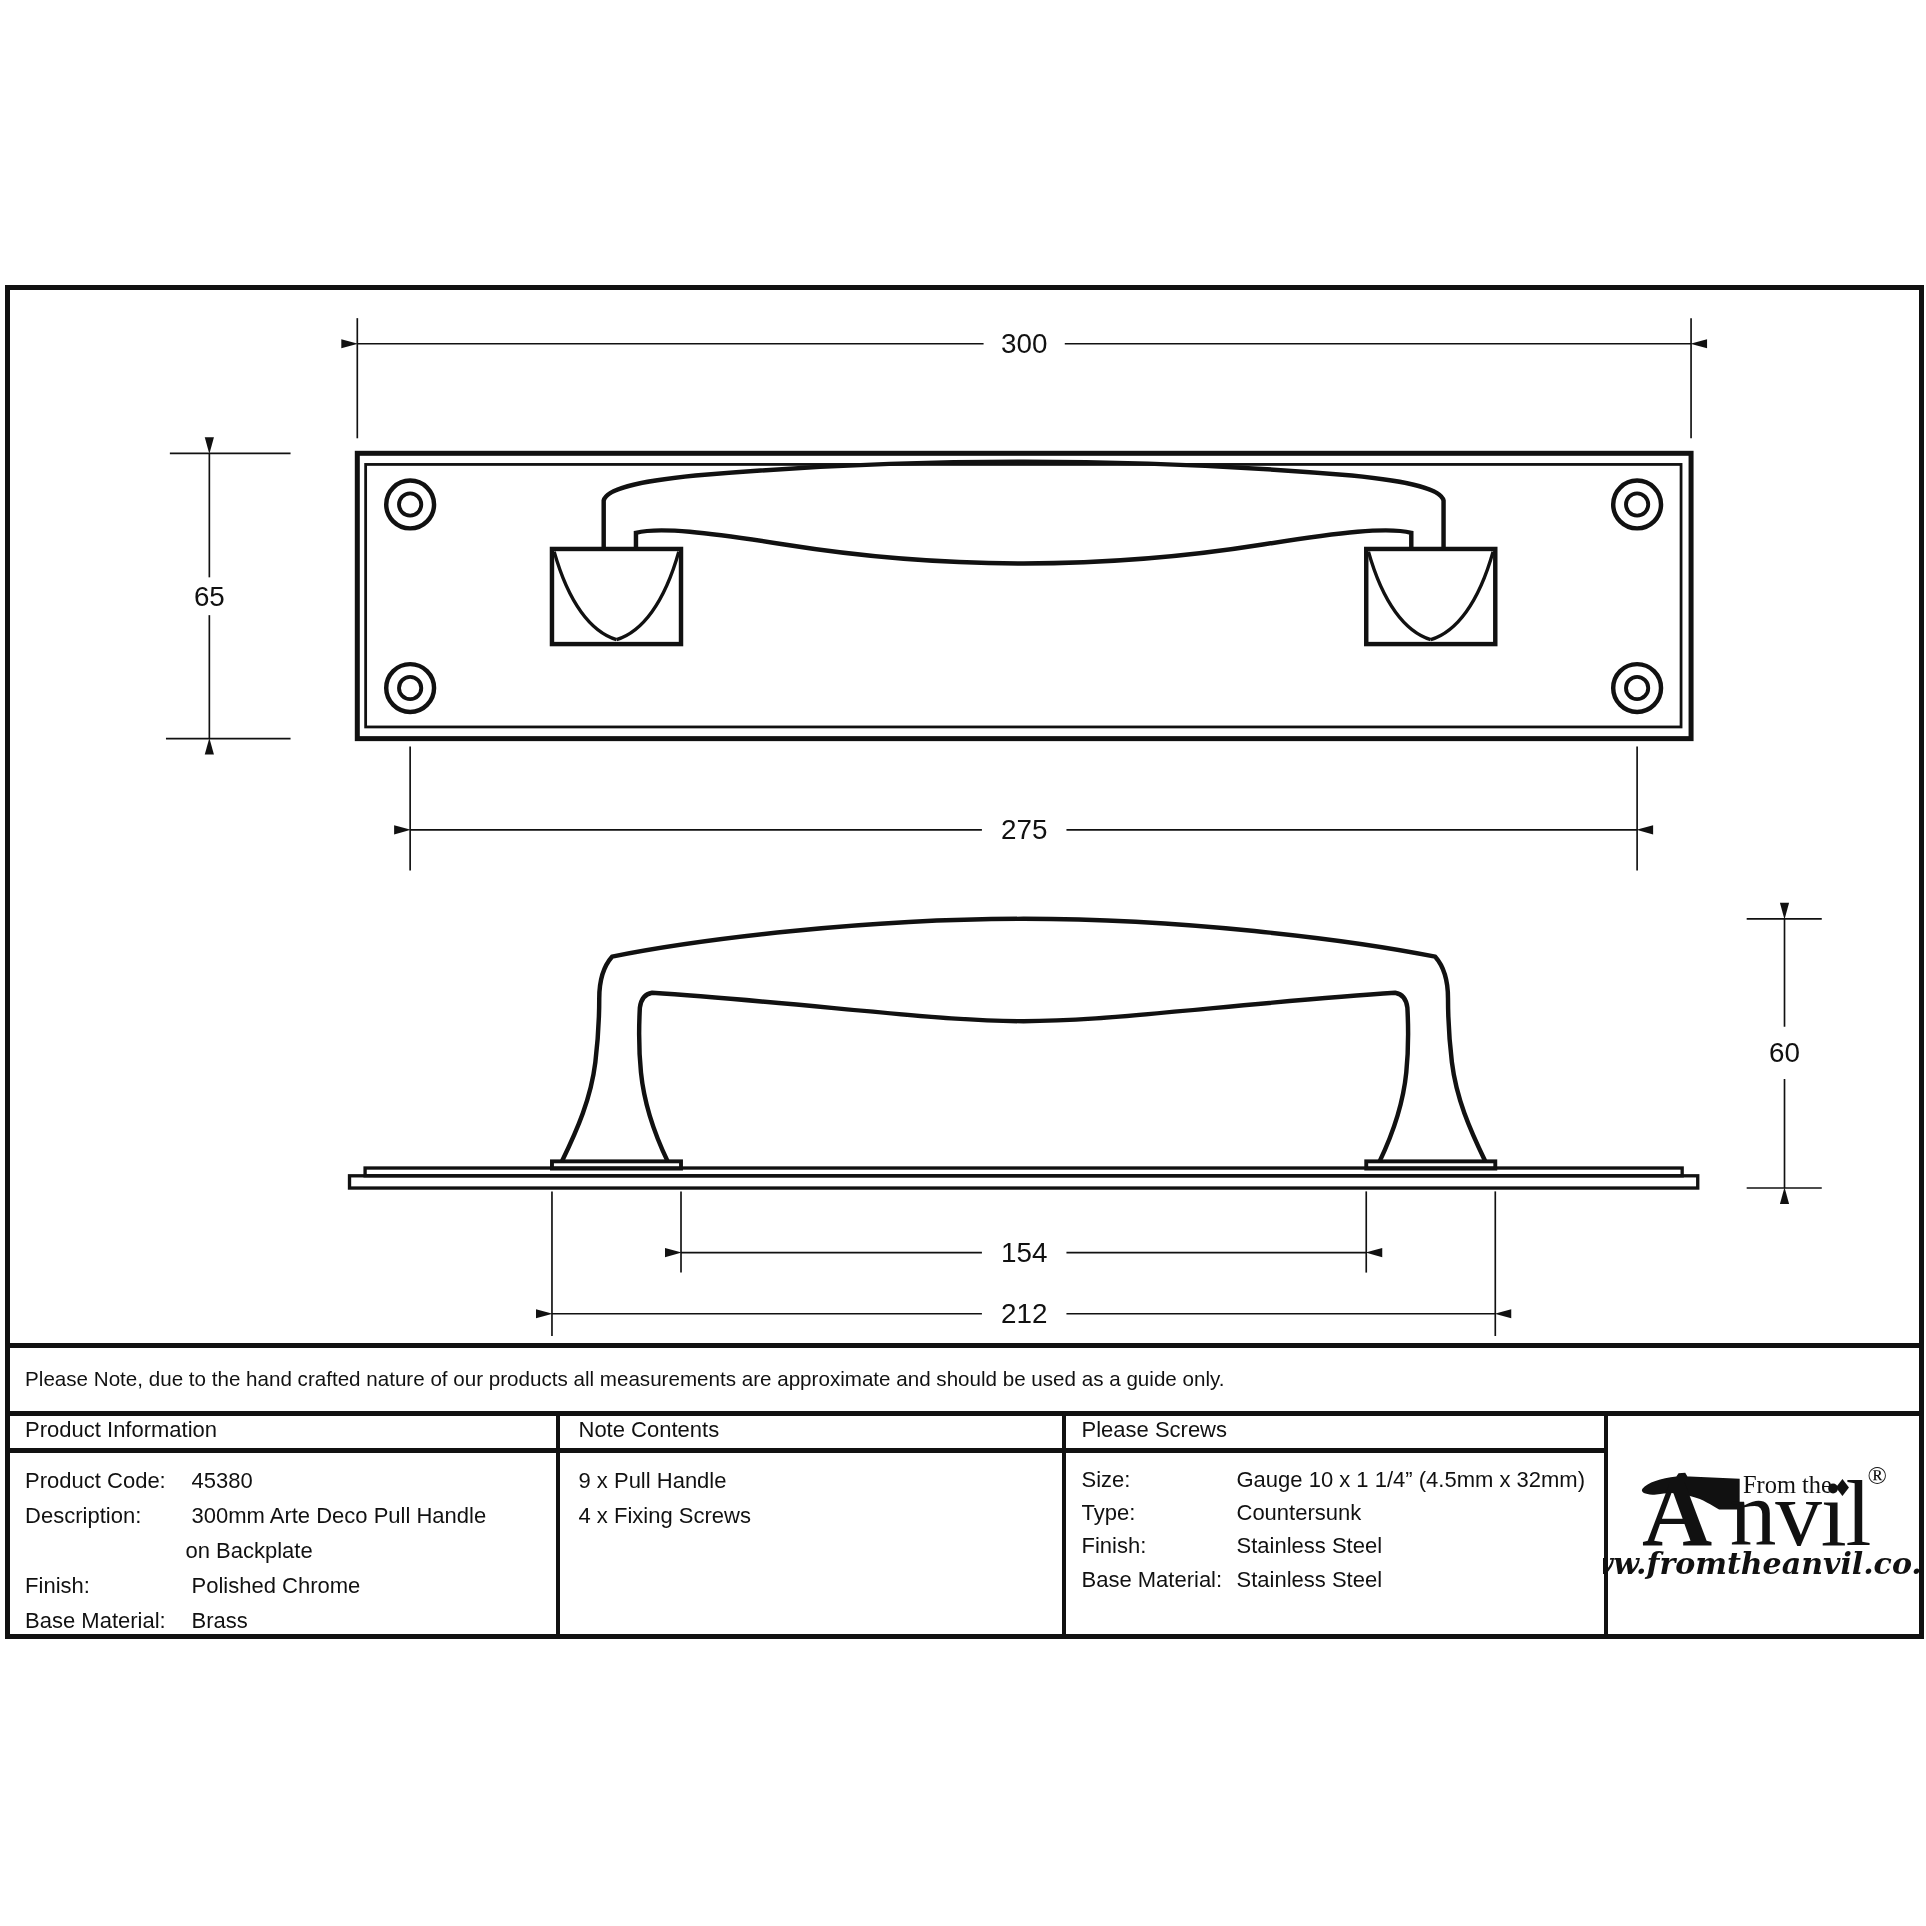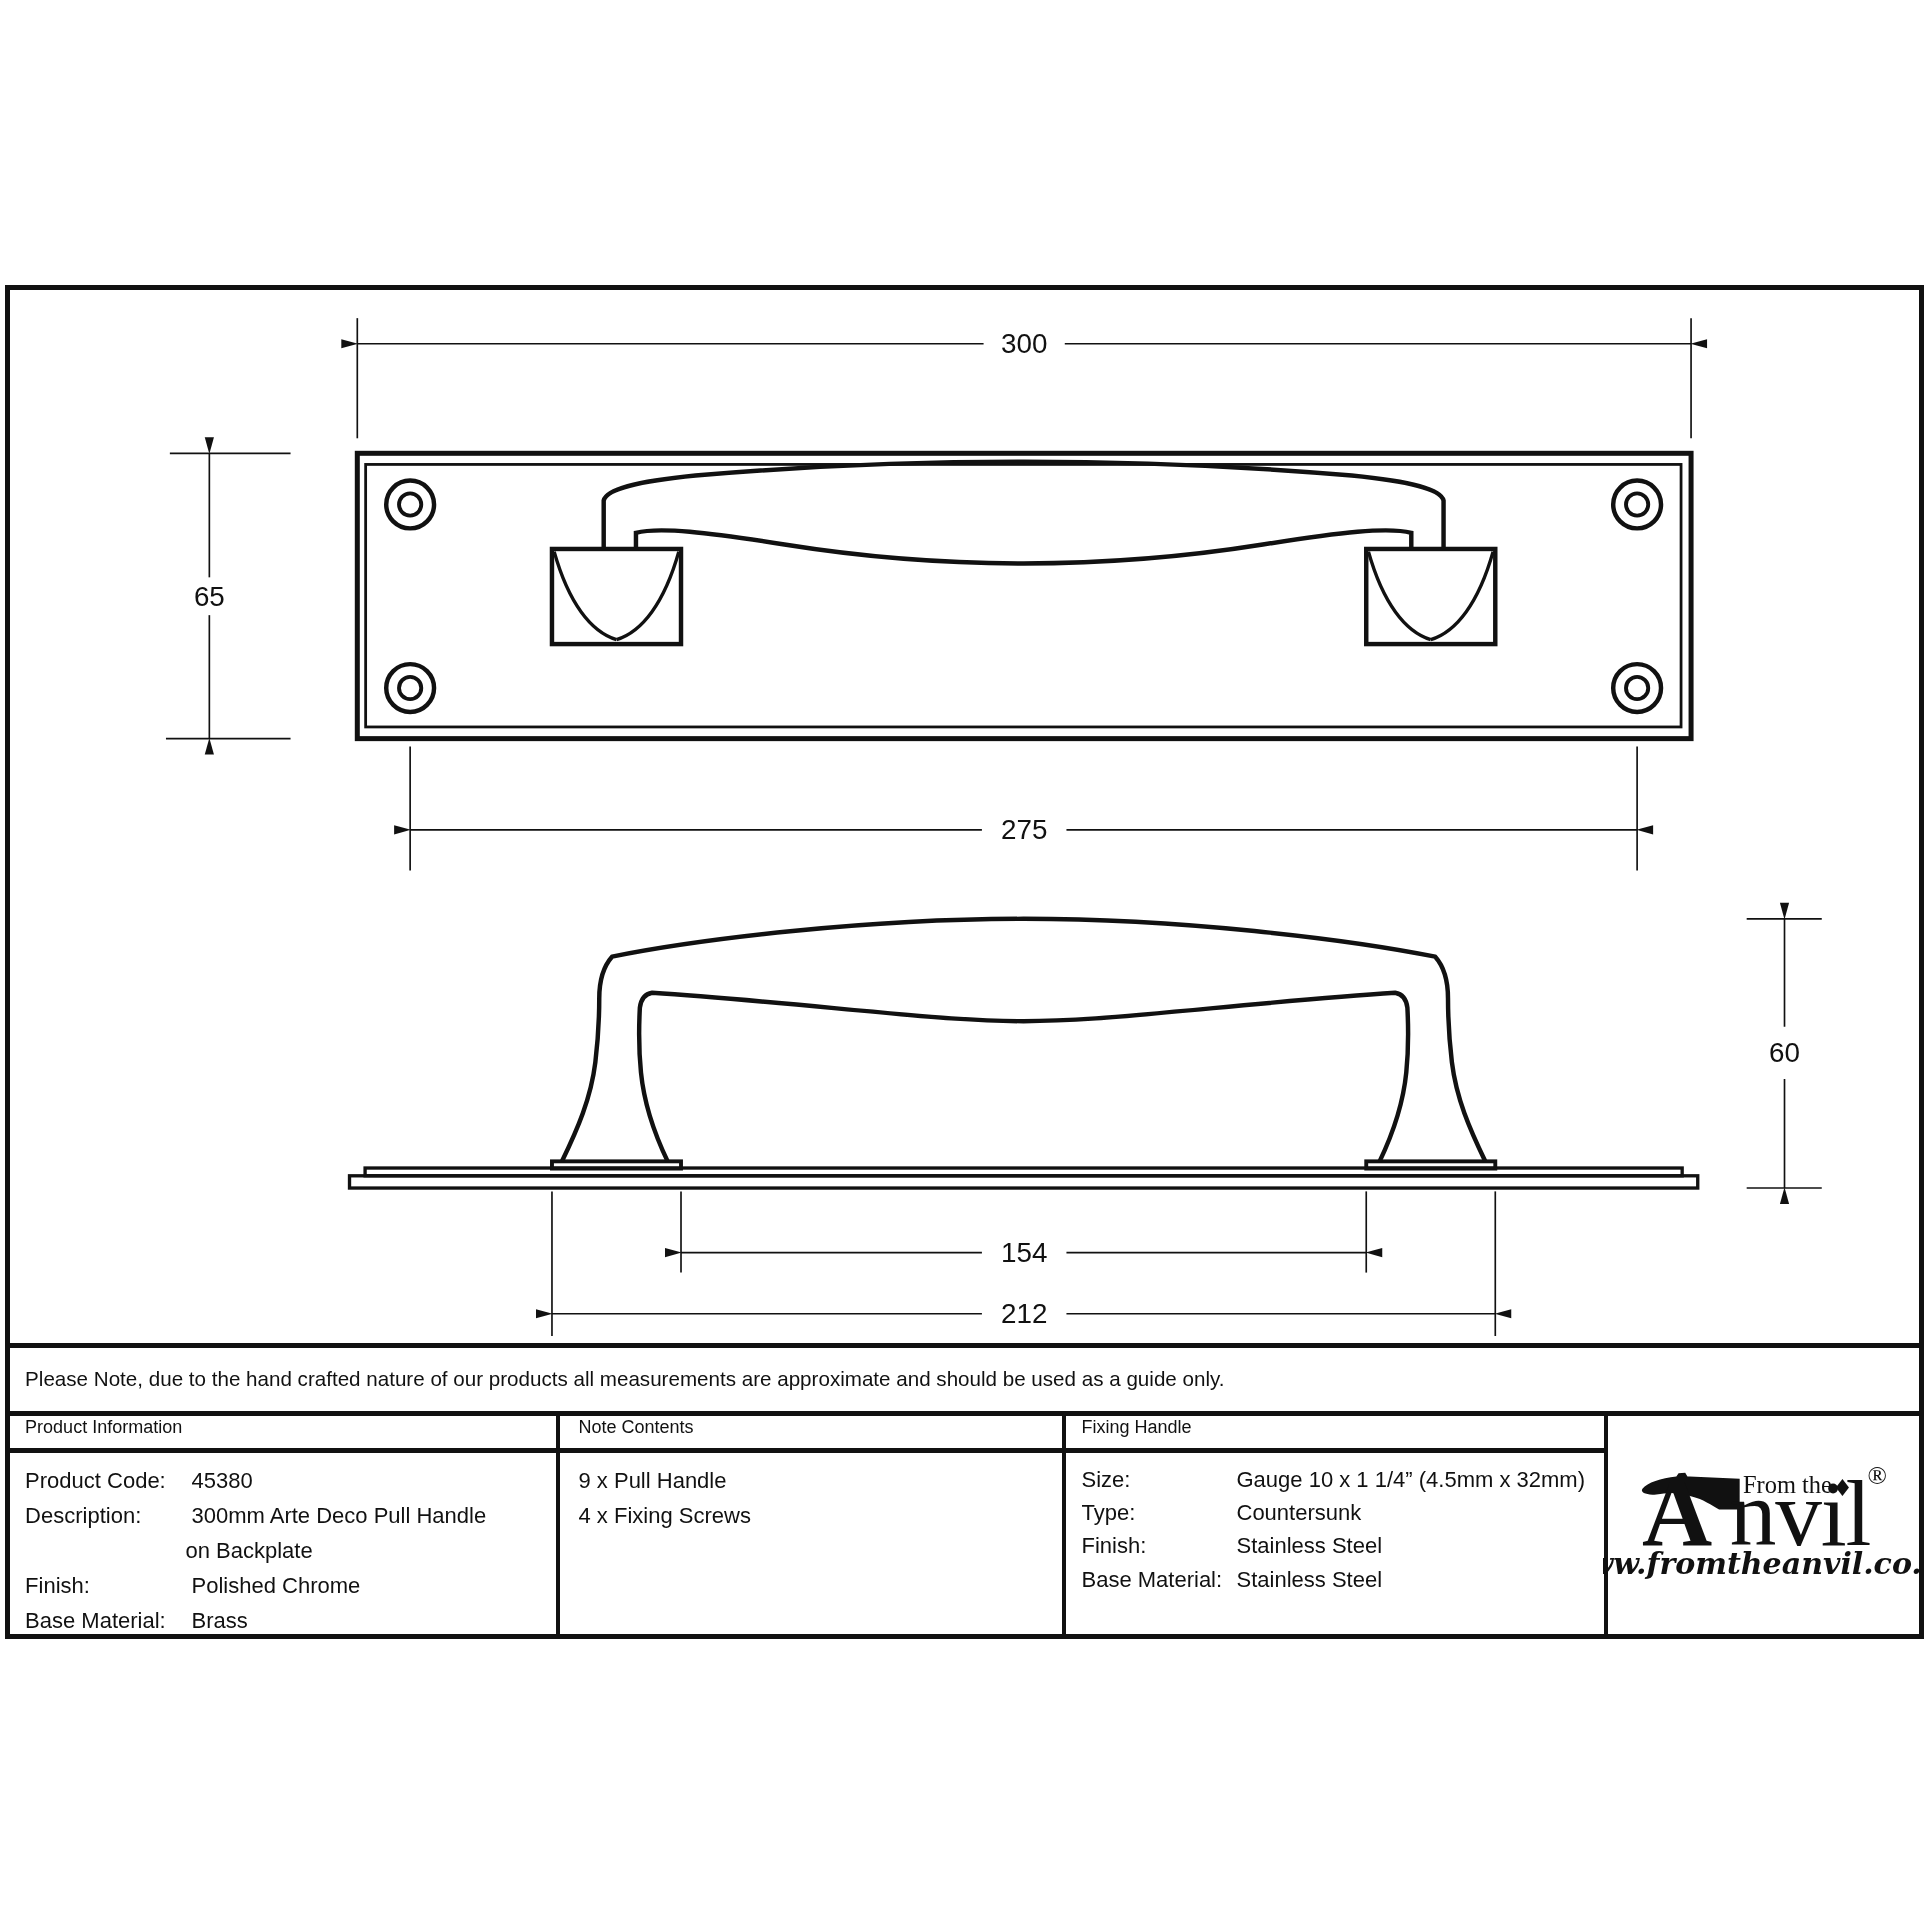--- a/index.html
+++ b/index.html
@@ -3,21 +3,21 @@
 <meta charset="utf-8">
 <style>
   html,body{margin:0;padding:0;background:#fff;}
   .screen{position:relative;width:1926px;height:1774px;background:#ffffff;
           font-family:"Liberation Sans",sans-serif;color:#111;overflow:hidden;}
   
   .page-frame{position:absolute;left:4.5px;top:285px;width:1909px;height:1344px;border:5px solid #111;}
   .hline{position:absolute;background:#111;height:4.5px;}
   .vline{position:absolute;background:#111;width:4.5px;}
   .note-text{position:absolute;left:15.6px;top:1077px;font-size:20.6px;letter-spacing:0px;white-space:nowrap;text-align:right;}
-  .th{position:absolute;font-size:18px;white-space:nowrap;text-align:center;}
+  .th{position:absolute;font-size:22px;white-space:nowrap;text-align:center;}
   .cell-label{position:absolute;font-size:22px;white-space:nowrap;}
   .cell-value{position:absolute;font-size:22px;white-space:nowrap;}
   
   #drawing{position:absolute;left:0;top:0;}
   #drawing path, #drawing rect, #drawing circle, #drawing line{vector-effect:none;}
   .dim-label{font-family:"Liberation Sans",sans-serif;font-size:50px;fill:#111;}
   
   #logo{position:absolute;left:1603px;top:1447px;}
   .serif{font-family:"Liberation Serif",serif;}
 </style>
@@ -142,21 +142,21 @@
     <div class="note-text">Please Note, due to the hand crafted nature of our products all measurements are approximate and should be used as a guide only.</div>
     <div class="hline" style="left:0;top:1121px;width:1909px;"></div>
 
     <div class="hline" style="left:0;top:1158px;width:1594px;"></div>
     <div class="vline" style="left:546px;top:1121px;height:223px;"></div>
     <div class="vline" style="left:1052px;top:1121px;height:223px;"></div>
     <div class="vline" style="left:1594px;top:1121px;height:223px;"></div>
 
     <div class="th" style="left:15.6px;top:1127px;">Product Information</div>
     <div class="th" style="left:569px;top:1127px;">Note Contents</div>
-    <div class="th" style="left:1072px;top:1127px;">Fixing Handle</div>
+    <div class="th" style="left:1072px;top:1127px;">Please Screws</div>
 
     <div class="cell-label" style="left:15.6px;top:1178px;">Product Code:</div>
     <div class="cell-value" style="left:182px;top:1178px;">45380</div>
     <div class="cell-label" style="left:15.6px;top:1213px;">Description:</div>
     <div class="cell-value" style="left:182px;top:1213px;">300mm Arte Deco Pull Handle</div>
     <div class="cell-value" style="left:176px;top:1248px;">on Backplate</div>
     <div class="cell-label" style="left:15.6px;top:1283px;">Finish:</div>
     <div class="cell-value" style="left:182px;top:1283px;">Polished Chrome</div>
     <div class="cell-label" style="left:15.6px;top:1318px;">Base Material:</div>
     <div class="cell-value" style="left:182px;top:1318px;">Brass</div>

